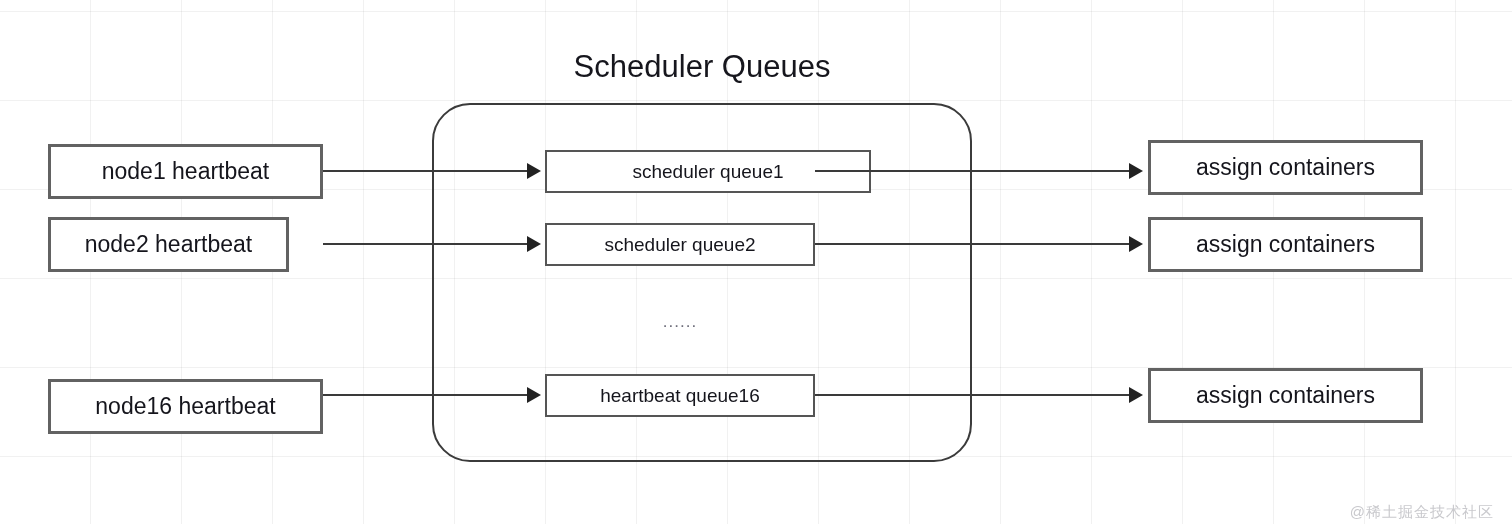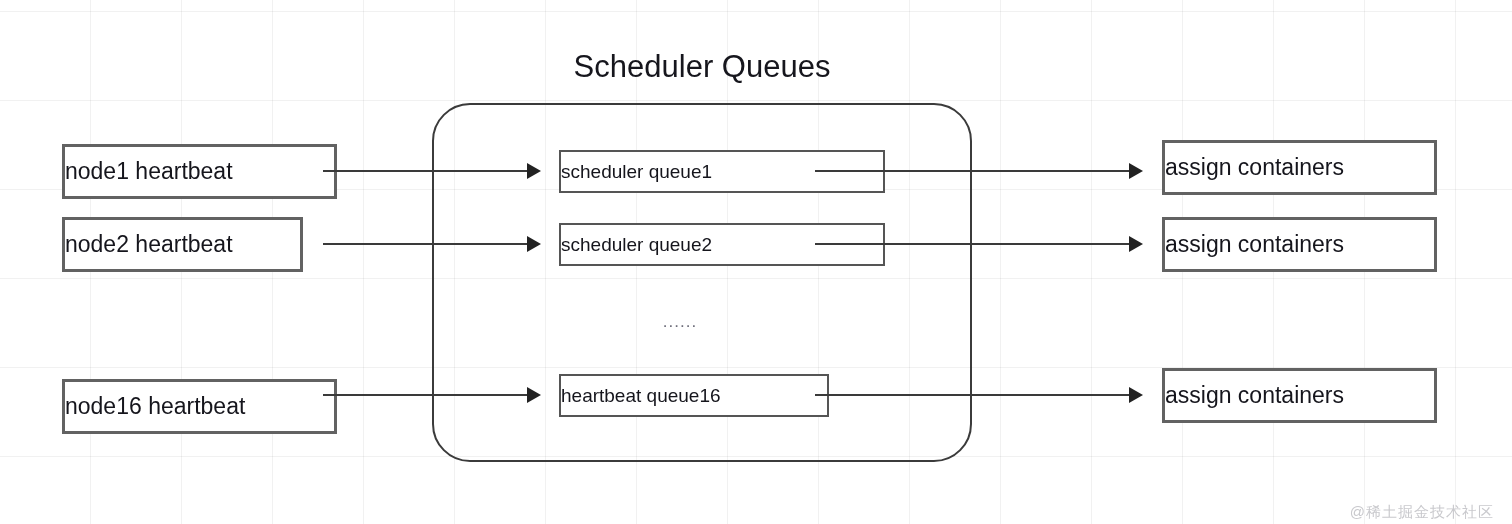--- a/index.html
+++ b/index.html
@@ -39,41 +39,40 @@
     box-sizing:border-box;
   }
   
   .node{
     position:absolute;
     box-sizing:border-box;
     border:3px solid #626262;
     background:#ffffff;
     display:flex;
     align-items:center;
-    justify-content:flex-start;
+    justify-content:center;
     color:#15151c;
     white-space:nowrap;
-    margin-left:14px;
   }
   .node.left, .node.right{
     font-size:23px;
     height:55px;
   }
   .node.mid{
     font-size:19px;
     height:43px;
     border-width:2px;
     border-color:#555555;
   }
   .n-l1{left:48px;top:144px;width:275px;}
   .n-l2{left:48px;top:217px;width:241px;}
   .n-l3{left:48px;top:379px;width:275px;}
 
   .n-m1{left:545px;top:150px;width:326px;}
-  .n-m2{left:545px;top:223px;width:326px;}
+  .n-m2{left:545px;top:223px;width:270px;}
   .n-m3{left:545px;top:374px;width:270px;}
 
   .n-r1{left:1148px;top:140px;width:275px;}
   .n-r2{left:1148px;top:217px;width:275px;}
   .n-r3{left:1148px;top:368px;width:275px;}
 
   
   .line{
     position:absolute;
     height:2px;

